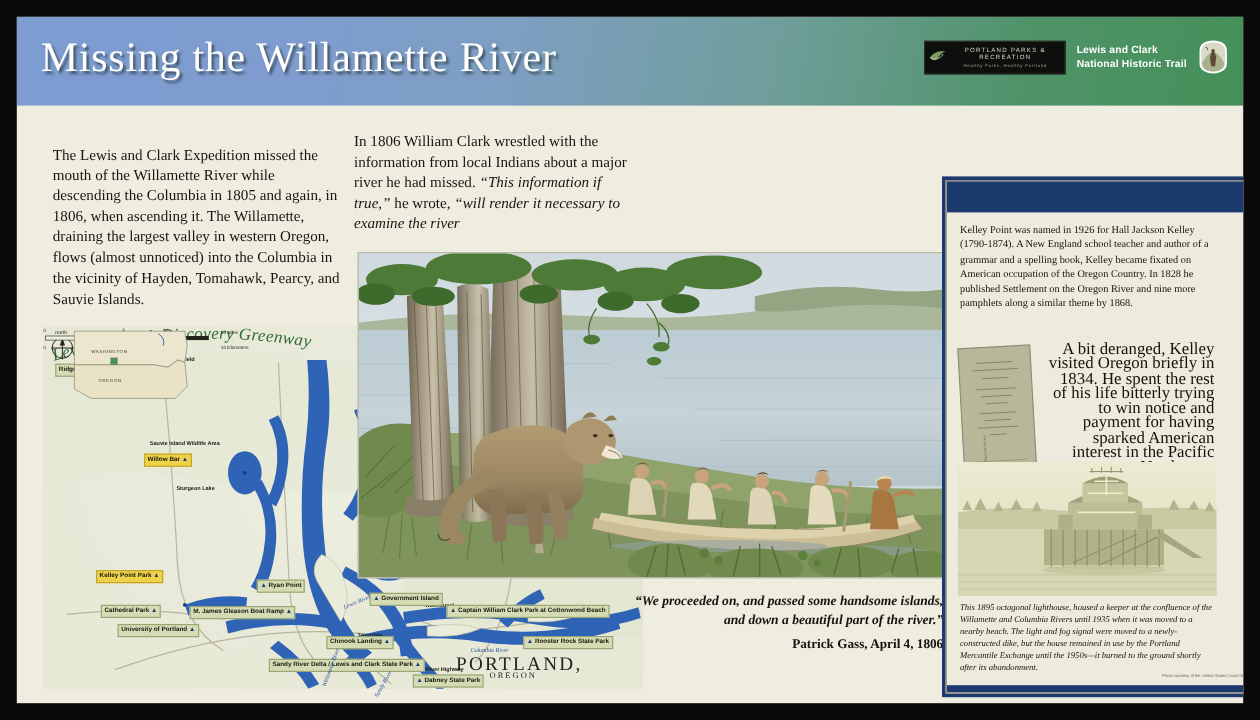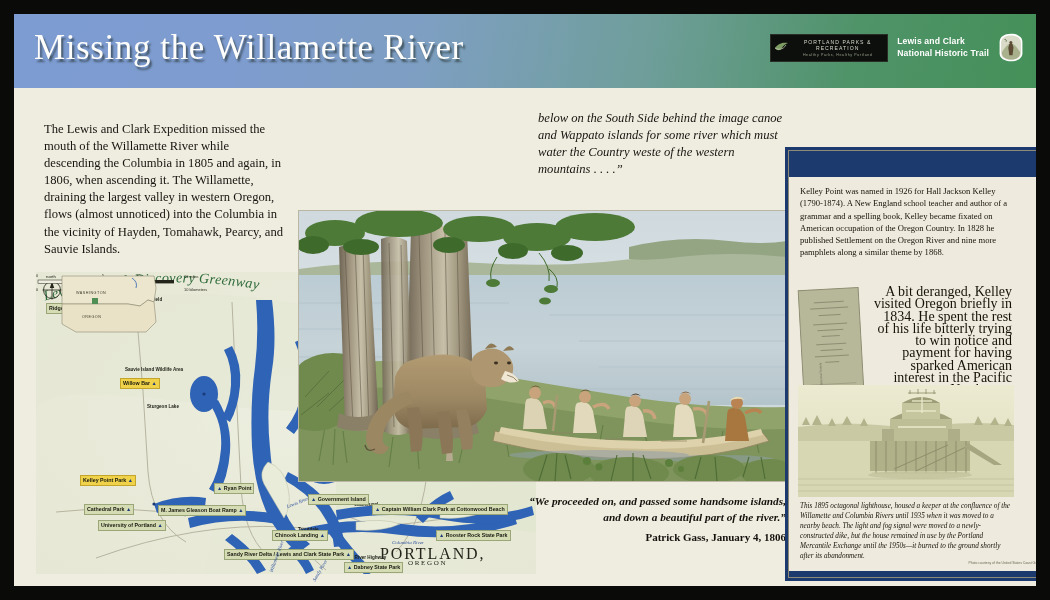--- a/index.html
+++ b/index.html
@@ -121,22 +121,24 @@
           <ellipse cx="12.9" cy="9.6" rx="1.5" ry="1.7" fill="#5c4a34"></ellipse>
           <path d="M6.5 6.5c1.2-.6 2.4 1 1.6 2.2" fill="none" stroke="#4c5c3c" stroke-width=".8"></path>
         </svg>
       </div>
 
       <div id="title">Missing the Willamette River</div>
     </div>
 
     <div class="col" id="c1">The Lewis and Clark Expedition missed the mouth of the Willamette River while descending the Columbia in 1805 and again, in 1806, when ascending it.  The Willamette, draining the largest valley in western Oregon, flows (almost unnoticed) into the Columbia in the vicinity of Hayden, Tomahawk, Pearcy, and Sauvie Islands.</div>
 
-
-    <div class="col" id="c3">below on the South Side behind the image canoe and Wappato islands for some river which must water the Country weste of the western mountains . . . .”</div>
+    <div class="col" id="c2">
+      <span>In 1806 William Clark wrestled with the information from local Indians about a major river he had missed.  </span><span class="it">“This information if true,”</span><span> he wrote, </span><span class="it">“will render it necessary to examine the river</span>
+    </div>
+
 
     <div id="map">
       <svg width="500" height="302">
 
         <path d="M0 40 Q120 10 250 30 T500 20 L500 130 Q300 150 150 130 T0 140Z" fill="#e4e8d3" opacity=".55"></path>
         <path d="M300 150 Q380 140 500 160 L500 260 Q380 250 300 240Z" fill="#dfe6cd" opacity=".6"></path>
         <path d="M180 240 Q300 225 420 250 L430 302 L170 302Z" fill="#e6e9d6" opacity=".5"></path>
 
         <g stroke="#b6b5a1" stroke-width="1" fill="none">
           <path d="M100 36 Q108 120 112 200 Q116 250 150 270"></path>
@@ -467,21 +469,21 @@
           <circle cx="288" cy="250" r="4"></circle>
             <circle cx="300" cy="256" r="3.4"></circle>
           <circle cx="370" cy="252" r="4"></circle>
             <circle cx="382" cy="258" r="3"></circle>
         </g>
       </svg>
     </div>
 
     <div id="gassq">
       <div class="q">“We proceeded on, and passed some handsome islands, and down a beautiful part of the river.”</div>
-      <div class="a">Patrick Gass, January 4, 1806</div>
+      <div class="a">Patrick Gass, April 4, 1806</div>
     </div>
 
     <div id="side">
       <div id="side-in">
         <div id="sbar-top"></div>
 
         <div id="kp1">Kelley Point was named in 1926 for Hall Jackson Kelley (1790-1874).  A New England school teacher and author of a grammar and a spelling book, Kelley became fixated on American occupation of the Oregon Country. In 1828 he published Settlement on the Oregon River and nine more pamphlets along a similar theme by 1868.</div>
 
         <div id="kp2wrap">
           <svg id="pamph" viewBox="0 0 62 105">

